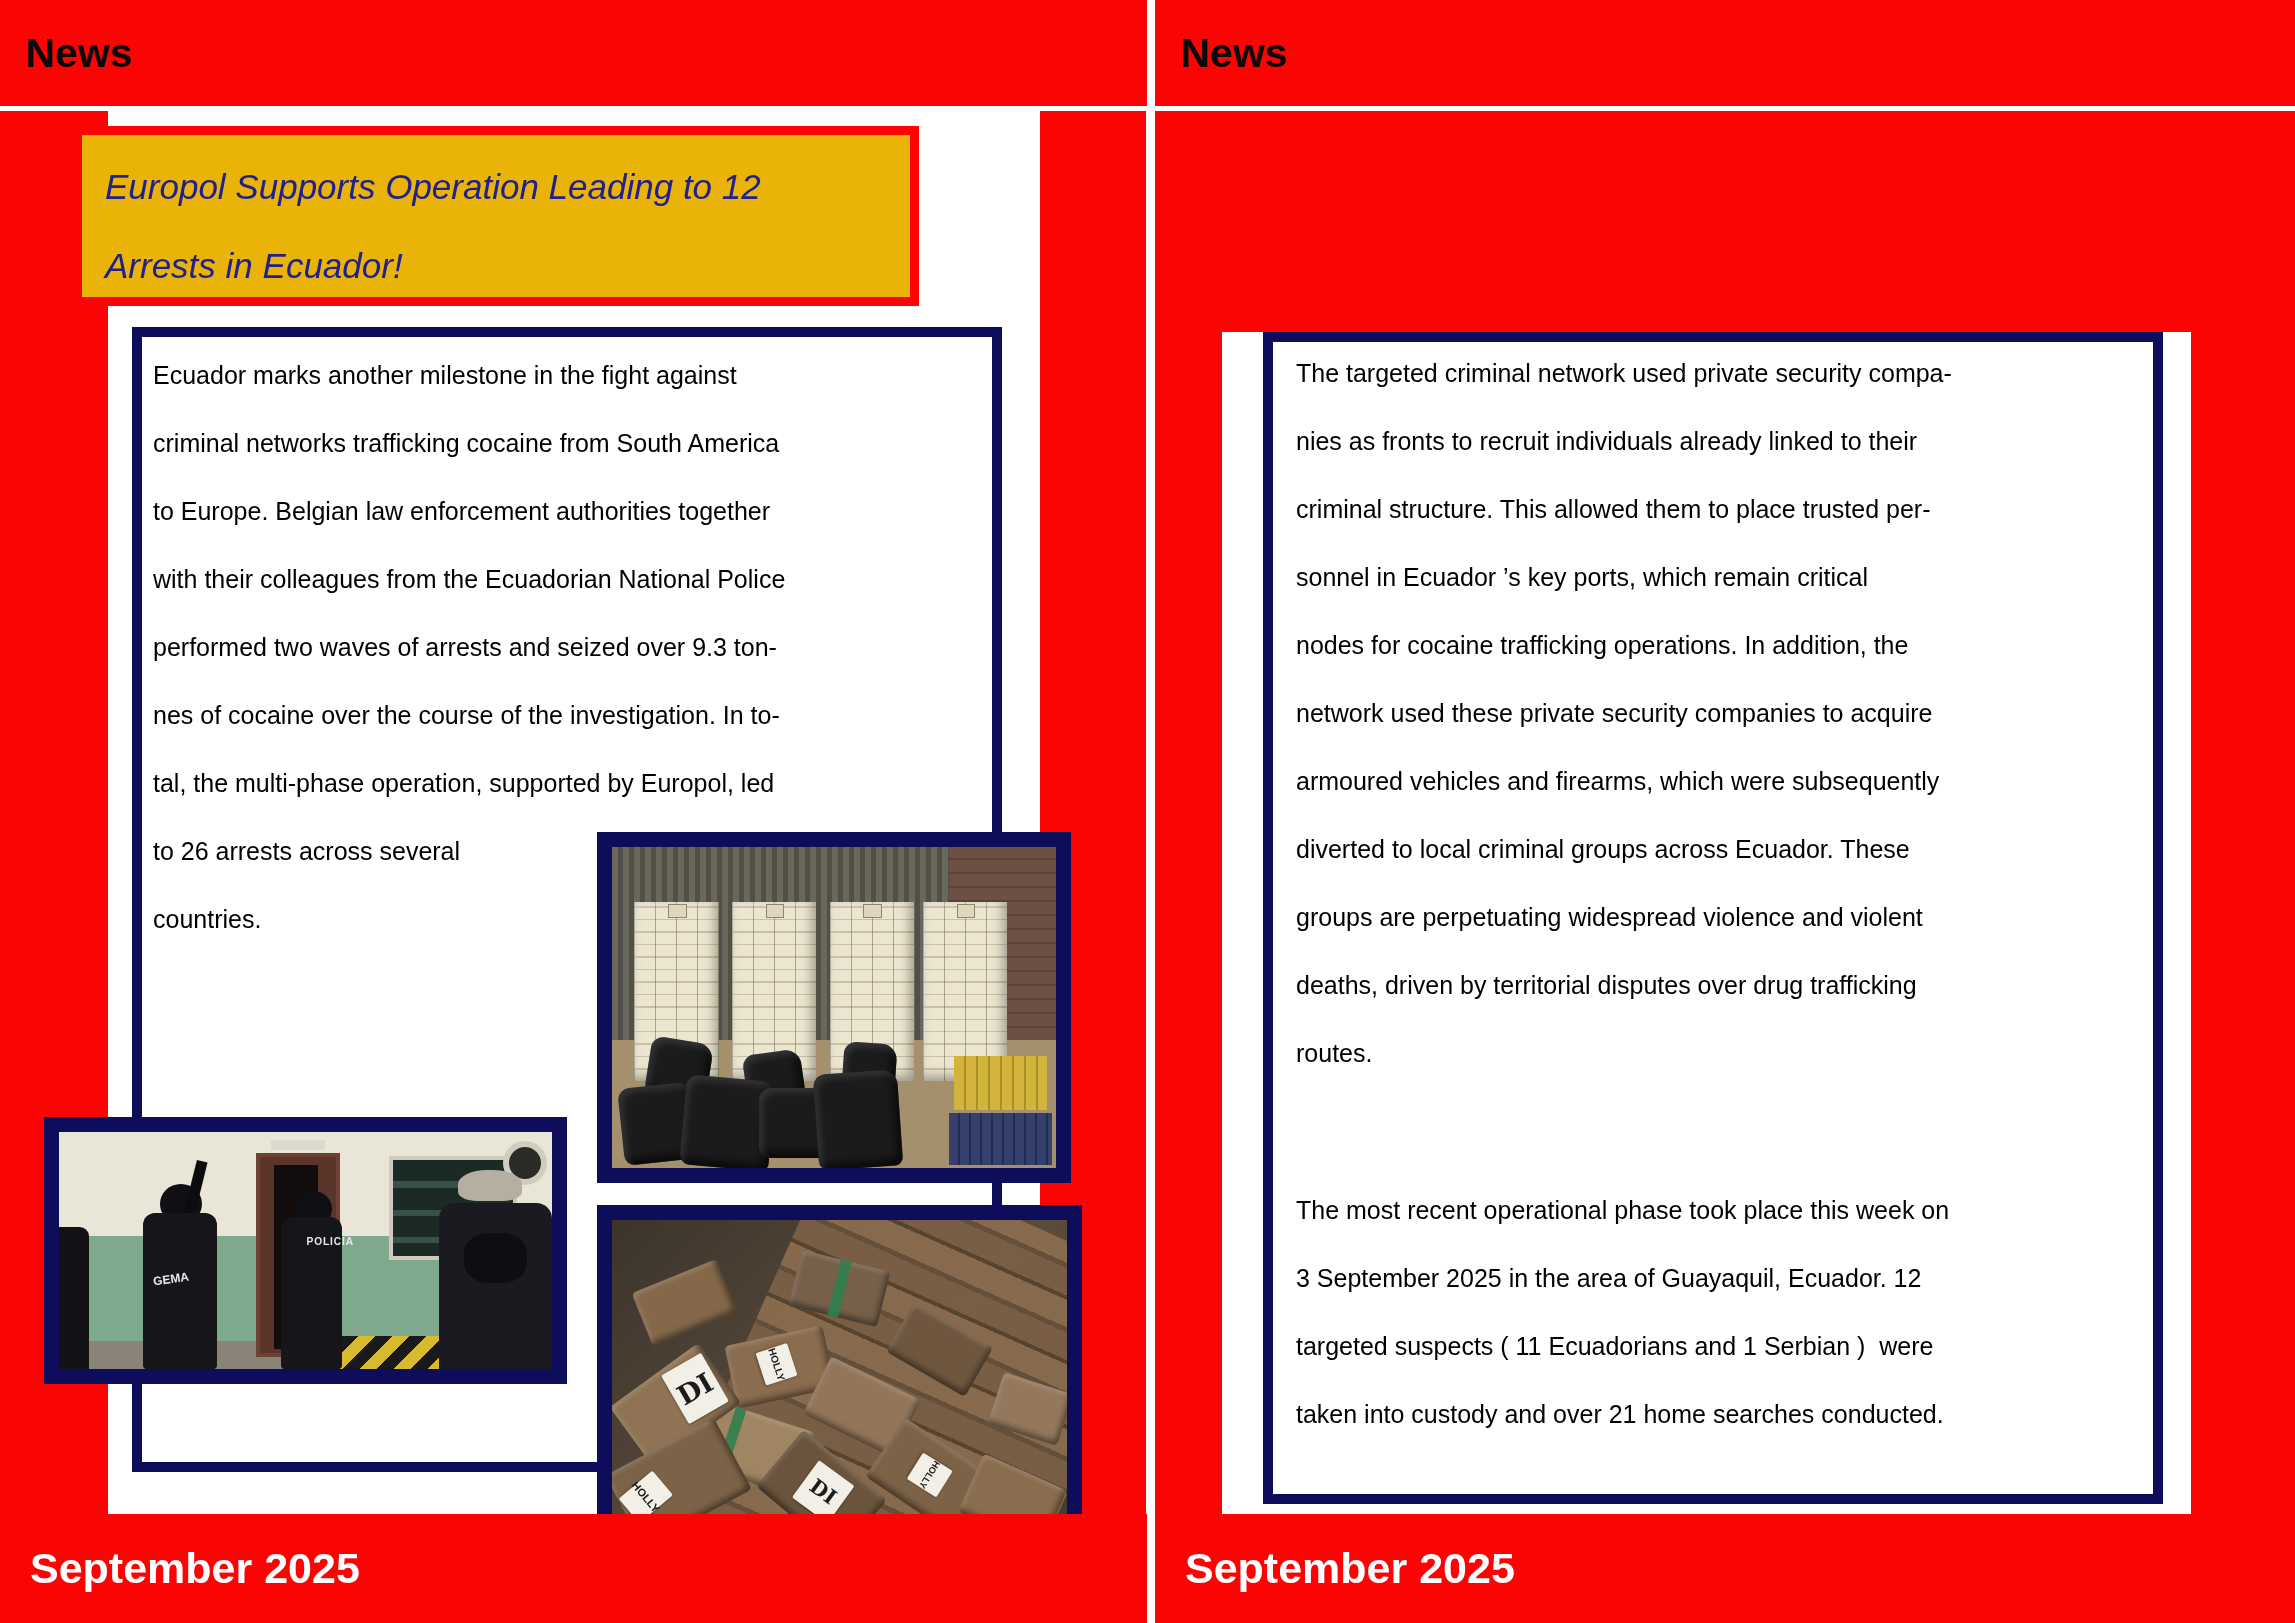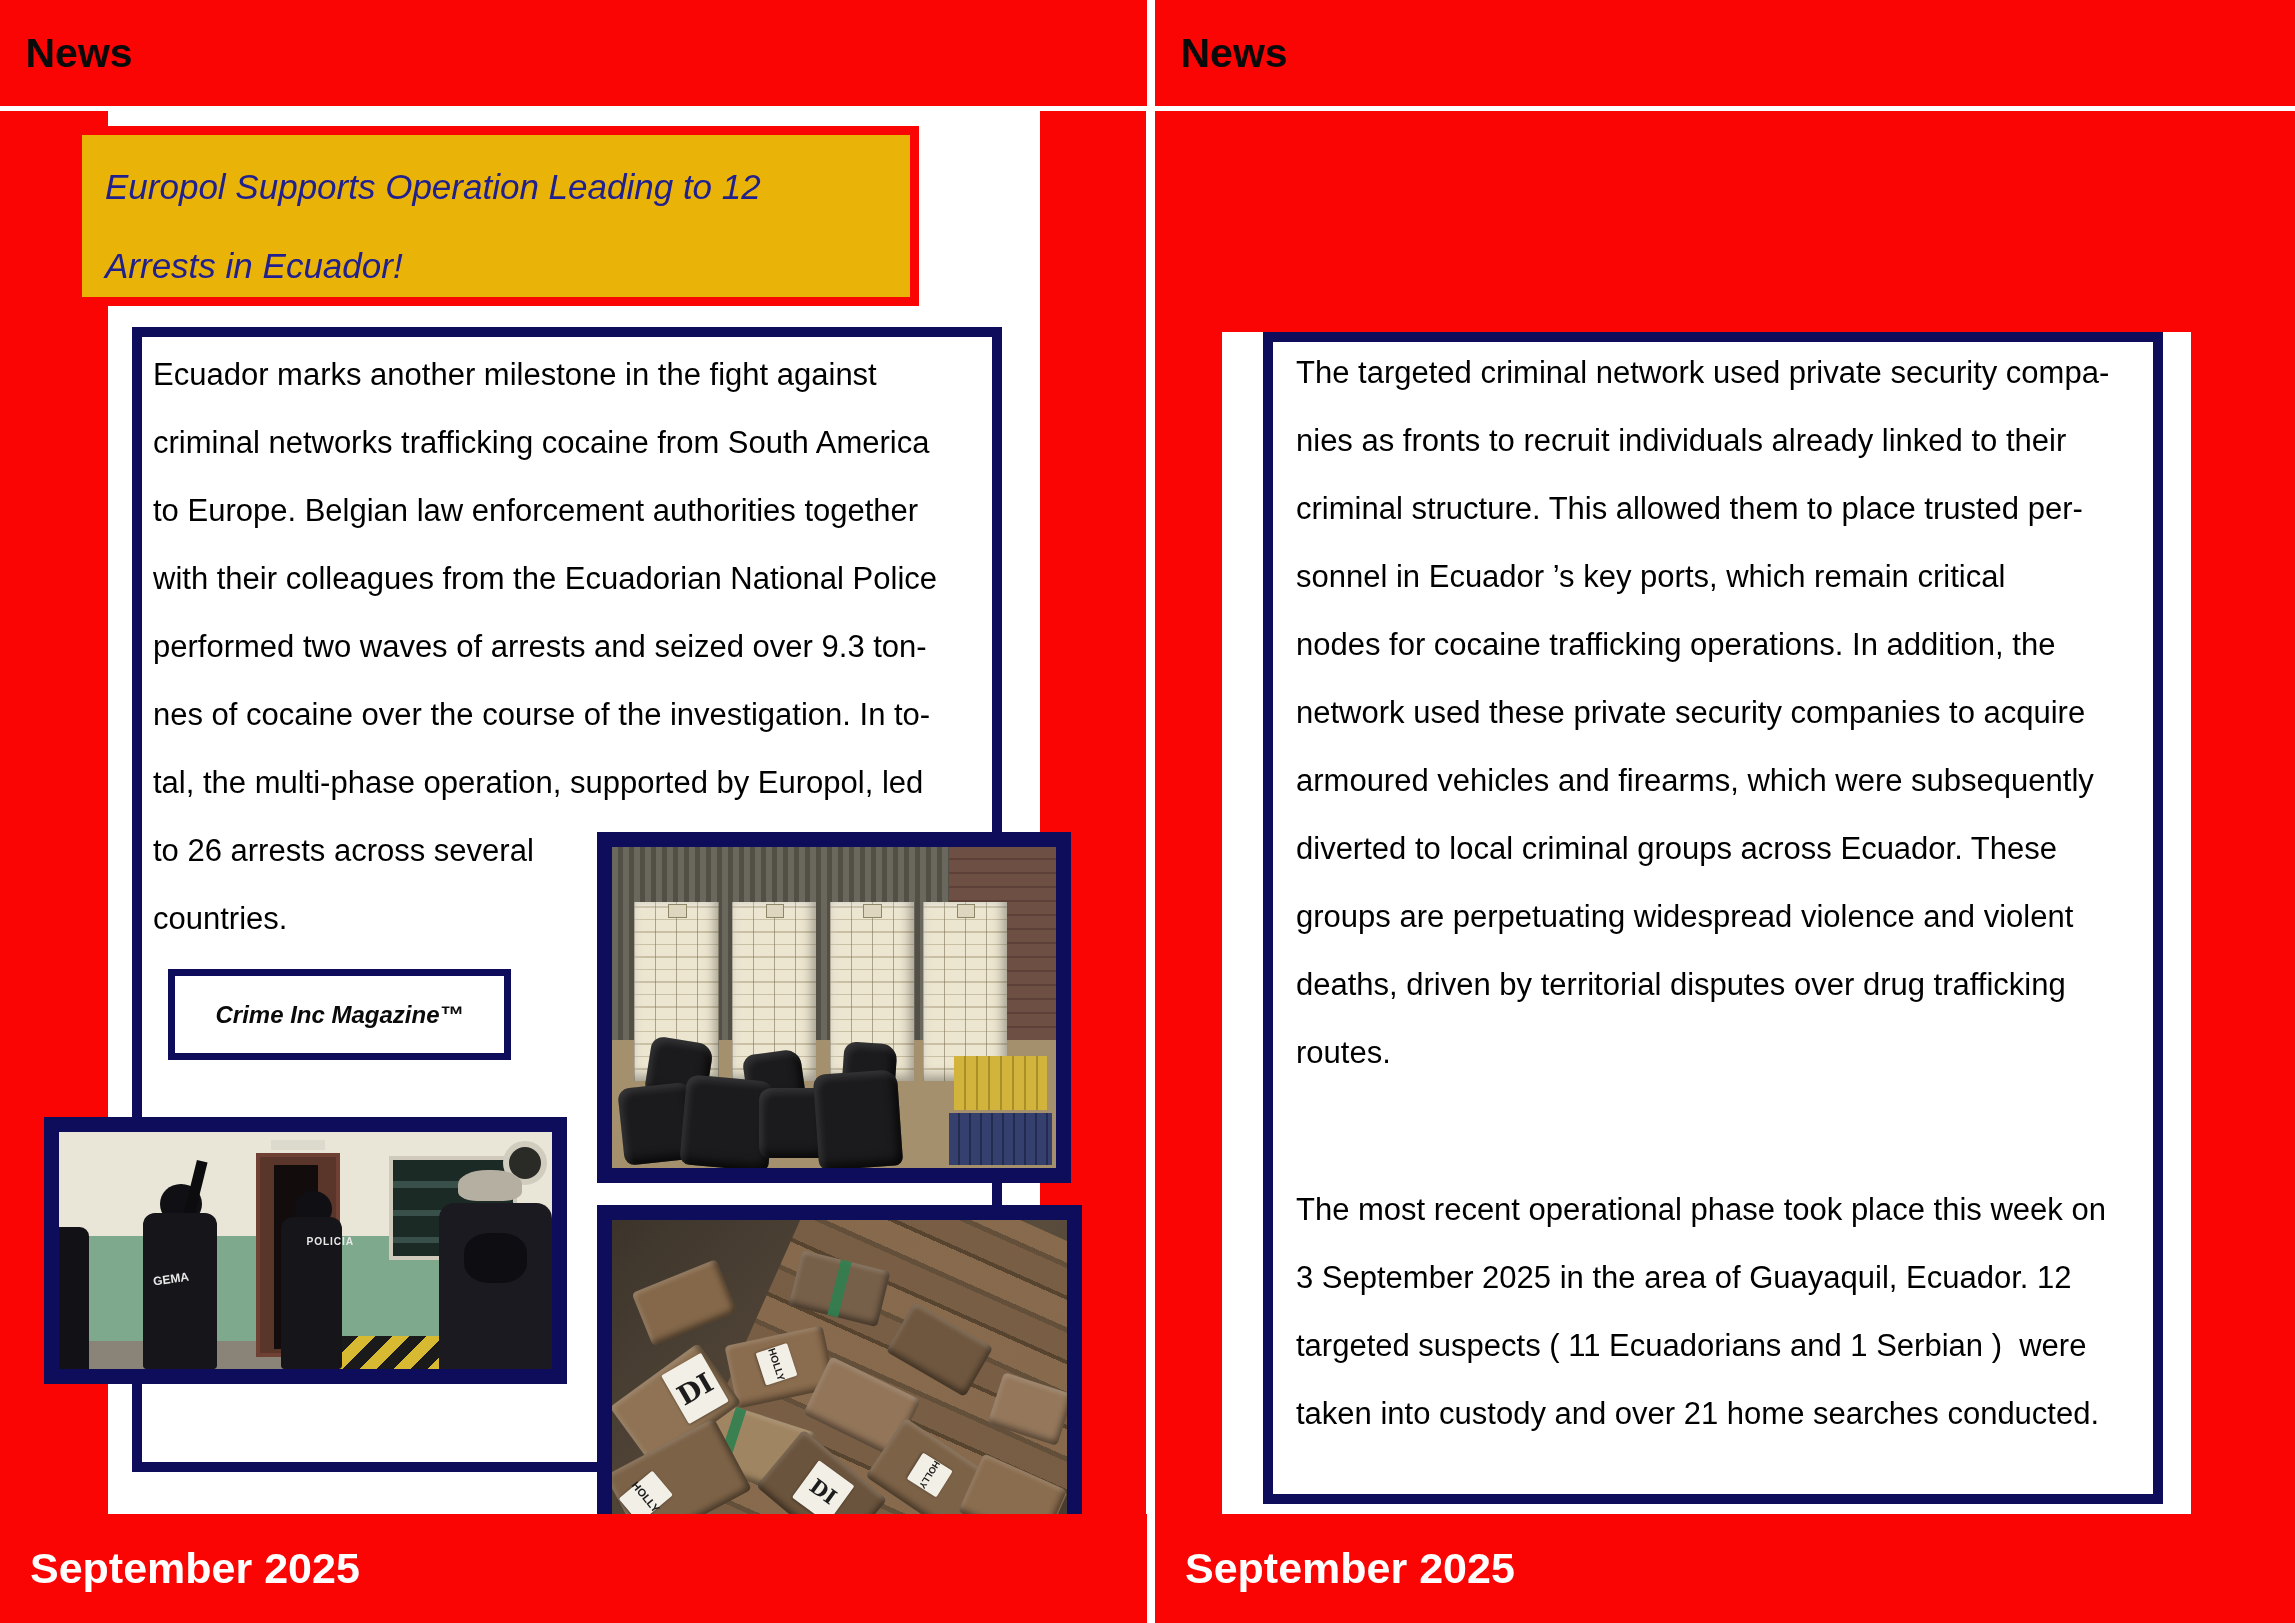--- a/index.html
+++ b/index.html
@@ -22,21 +22,21 @@
 
   
   .strip-left{left:0;top:111px;width:108px;height:1403px;}
   .strip-right{left:1040px;top:111px;width:106px;height:1403px;}
   .headline-box-left{left:73px;top:126px;width:846px;height:180px;border:9.3px solid var(--red);
     background:#eab308;box-sizing:border-box;}
   .headline-text{position:absolute;left:23px;top:12px;font-size:35px;font-style:italic;
     color:var(--hblue);line-height:79px;white-space:pre;}
   .body-box-left{left:132px;top:327px;width:870px;height:1145px;border:10.2px solid var(--navy);
     background:#fff;box-sizing:border-box;}
-  .bodytext{font-size:31px;color:var(--ink);line-height:68px;white-space:pre;}
+  .bodytext{font-size:25px;color:var(--ink);line-height:68px;white-space:pre;}
   .body-left{left:153px;top:341px;width:838px;}
   .crime-box{left:168px;top:969px;width:343px;height:91px;border:7.4px solid var(--navy);
     background:#fff;box-sizing:border-box;display:flex;align-items:center;justify-content:center;}
   .crime-text{font-size:24px;font-weight:bold;font-style:italic;color:#0a0a0a;}
 
   
   .rp-bg{left:1155px;top:111px;width:1140px;height:1403px;}
   .rp-content{left:1222px;top:332px;width:969px;height:1182px;background:#fff;}
   .headline-box-right{left:1226px;top:135px;width:1009px;height:170px;background:#fff;}
   .headline-text-r{position:absolute;left:28px;top:13px;font-size:35px;font-style:italic;
@@ -159,23 +159,20 @@
   <div class="abs bodytext body-left">Ecuador marks another milestone in the fight against
 criminal networks trafficking cocaine from South America
 to Europe. Belgian law enforcement authorities together
 with their colleagues from the Ecuadorian National Police
 performed two waves of arrests and seized over 9.3 ton-
 nes of cocaine over the course of the investigation. In to-
 tal, the multi-phase operation, supported by Europol, led
 to 26 arrests across several
 countries.</div>
 
-  <div class="abs crime-box">
-    <span class="crime-text">Crime Inc Magazine™</span>
-  </div>
 
   <div class="abs photo ph-warehouse">
     <div class="photo-inner">
       <div class="wh-wall"></div>
       <div class="wh-brickwall"></div>
       <div class="wh-floor"></div>
       <div class="stack st1">
           <div class="tag"></div>
         </div>
       <div class="stack st2">

